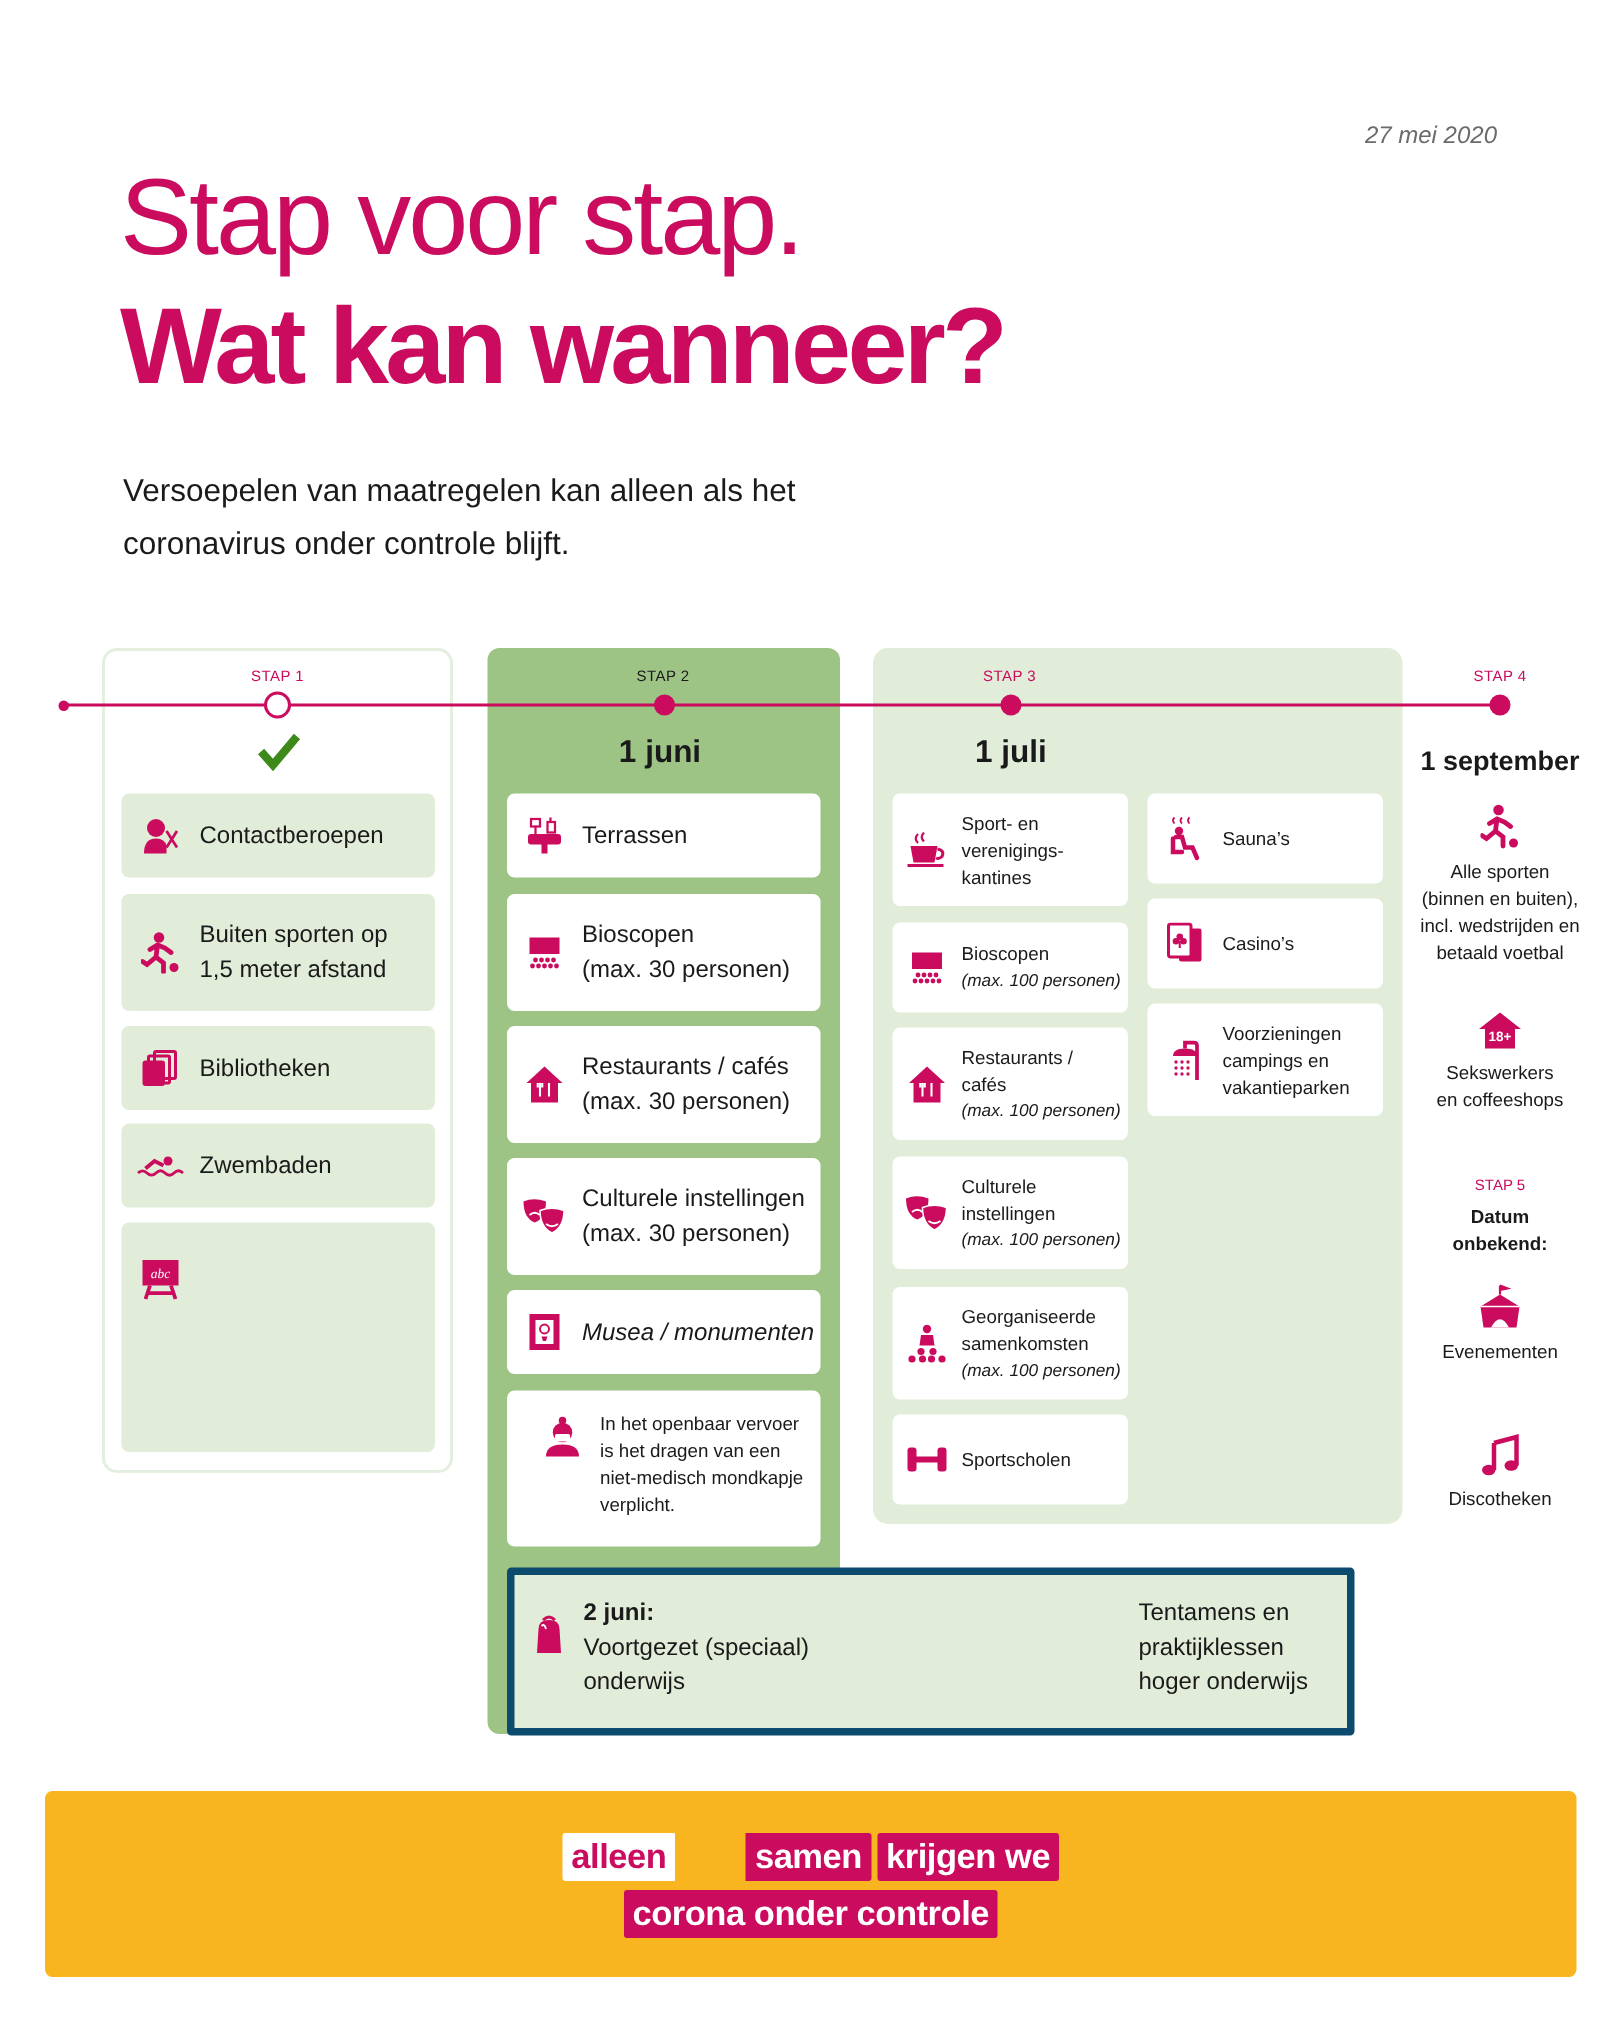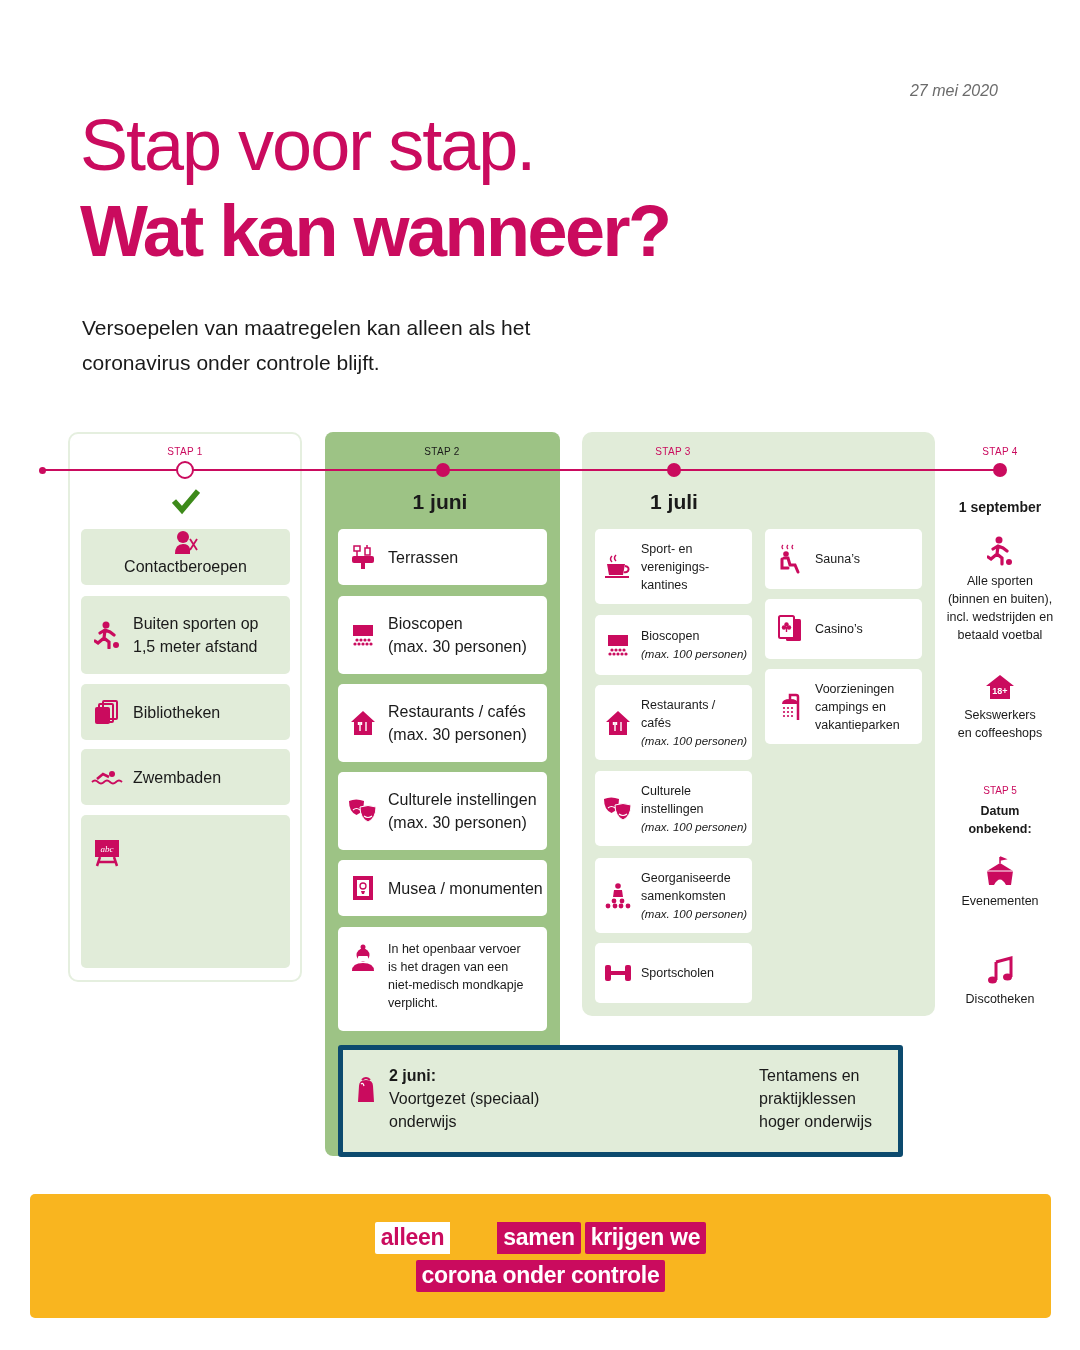--- a/index.html
+++ b/index.html
@@ -85,21 +85,21 @@
 <div class="node" style="left:436px; top:463px;"></div>
 <div class="date-head" style="left:380px; top:490px; width:120px;">1 juni</div>
 
 <div class="stap-label stap-mag" style="left:623px; top:446px;">STAP 3</div>
 <div class="node" style="left:667px; top:463px;"></div>
 <div class="date-head" style="left:614px; top:490px; width:120px;">1 juli</div>
 
 <div class="stap-label stap-mag" style="left:950px; top:446px;">STAP 4</div>
 <div class="node" style="left:993px; top:463px;"></div>
 
-<div class="card green" style="left:81px; top:529px; width:209px; height:56px;flex-direction:column;">
+<div class="card green" style="left:81px; top:529px; width:209px; height:56px;">
   <div class="ic" style="width:52px;">
     <svg width="26" height="26" viewBox="0 0 26 26">
         <circle cx="10" cy="8" r="6" fill="#ca0b5e"></circle>
         <path d="M2 25 Q2 15 10 15 Q16 15 17 20 L17 25 Z" fill="#ca0b5e"></path>
         <path d="M17 10 L24 21 M24 10 L17 21" stroke="#ca0b5e" stroke-width="1.8"></path>
       </svg>
   </div>
   <div class="tx">Contactberoepen</div>
 </div>
 
@@ -193,33 +193,33 @@
   <div class="ic" style="width:50px;">
     <svg width="30" height="26" viewBox="0 0 30 26">
         <path d="M1 3 Q8 0 16 3 Q16 14 8.5 17 Q1 14 1 3 Z" fill="#ca0b5e"></path>
         <path d="M12 9 Q20 6 28 9 Q28 20 20 24 Q12 20 12 9 Z" fill="#ca0b5e" stroke="#fff" stroke-width="1"></path>
         <path d="M5 12 Q8.5 9 12 12 M16 18 Q20 21 24 18" stroke="#fff" stroke-width="1.2" fill="none"></path>
       </svg>
   </div>
   <div class="tx"><span>Culturele instellingen</span><br><span>(max. 30 personen)</span></div>
 </div>
 
-<div class="card white" style="left:338px; top:860px; width:209px; height:56px;">
+<div class="card white" style="left:338px; top:860px; width:209px; height:56px;font-style:italic;">
   <div class="ic" style="width:50px;">
     <svg width="22" height="26" viewBox="0 0 22 26">
         <rect x="1" y="1" width="20" height="24" fill="#ca0b5e"></rect>
         <rect x="5" y="5" width="12" height="16" fill="#fff"></rect>
         <circle cx="11" cy="11" r="3" fill="none" stroke="#ca0b5e" stroke-width="1.3"></circle>
         <path d="M9 16 L13 16 L12 19 L10 19 Z" fill="#ca0b5e"></path>
       </svg>
   </div>
   <div class="tx">Musea / monumenten</div>
 </div>
 
-<div class="card white" style="left:338px; top:927px; width:209px; height:104px; align-items:flex-start; padding-top:13px;">
+<div class="card white" style="left:338px; top:927px; width:209px; height:104px; align-items:flex-start; padding-top:13px;padding-left:12px;">
   <div class="ic" style="width:50px; margin-top:4px;">
     <svg width="24" height="28" viewBox="0 0 24 28">
         <circle cx="12" cy="3" r="2.5" fill="#ca0b5e"></circle>
         <circle cx="12" cy="11" r="6.5" fill="#ca0b5e"></circle>
         <rect x="7" y="12" width="10" height="5" rx="1" fill="#fff"></rect>
         <path d="M1 27 Q1 19 12 19 Q23 19 23 27 Z" fill="#ca0b5e"></path>
       </svg>
   </div>
   <div class="tx small">
     <span>In het openbaar vervoer</span><br>
@@ -350,21 +350,21 @@
           <circle cx="14" cy="19" r="1.1"></circle>
           <circle cx="6" cy="23" r="1.1"></circle>
           <circle cx="10" cy="23" r="1.1"></circle>
           <circle cx="14" cy="23" r="1.1"></circle>
         </g>
       </svg>
   </div>
   <div class="tx small"><span>Voorzieningen</span><br><span>campings en</span><br><span>vakantieparken</span></div>
 </div>
 
-<div class="s4-item" style="top:498px; font-weight:bold; font-size:14px;">1 september</div>
+<div class="s4-item" style="top:498px; font-weight:bold; font-size:18px;">1 september</div>
 
 <div class="s4-item" style="top:536px;">
   <div class="ic">
     <svg width="26" height="30" viewBox="0 0 26 30">
         <circle cx="12" cy="4" r="3.5" fill="#ca0b5e"></circle>
         <path d="M6 13 L11 10 L16 12 L20 15 M11 10 L10 18 L15 22 L15 28 M10 18 L4 23 L1 21" stroke="#ca0b5e" stroke-width="3.2" fill="none" stroke-linecap="round"></path>
         <circle cx="22" cy="26" r="3" fill="#ca0b5e"></circle>
       </svg>
   </div>
   <span>Alle sporten</span><br>

